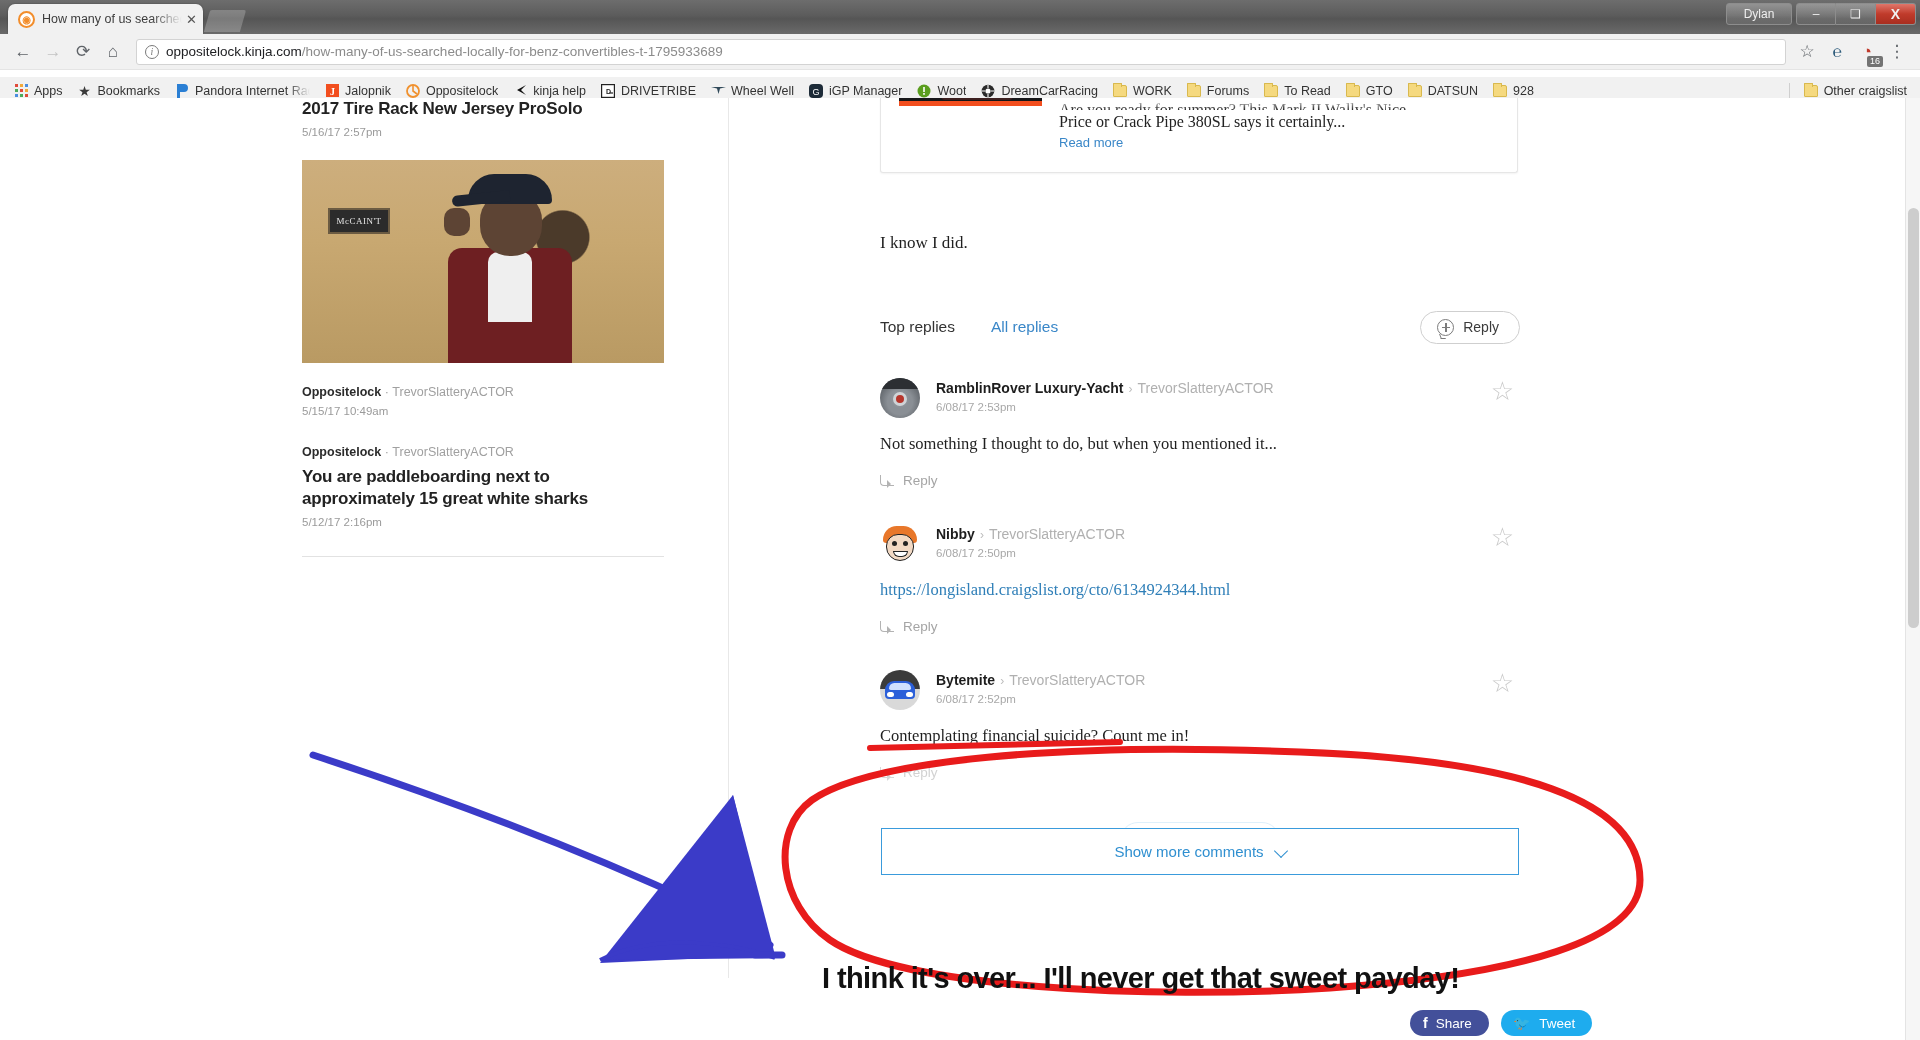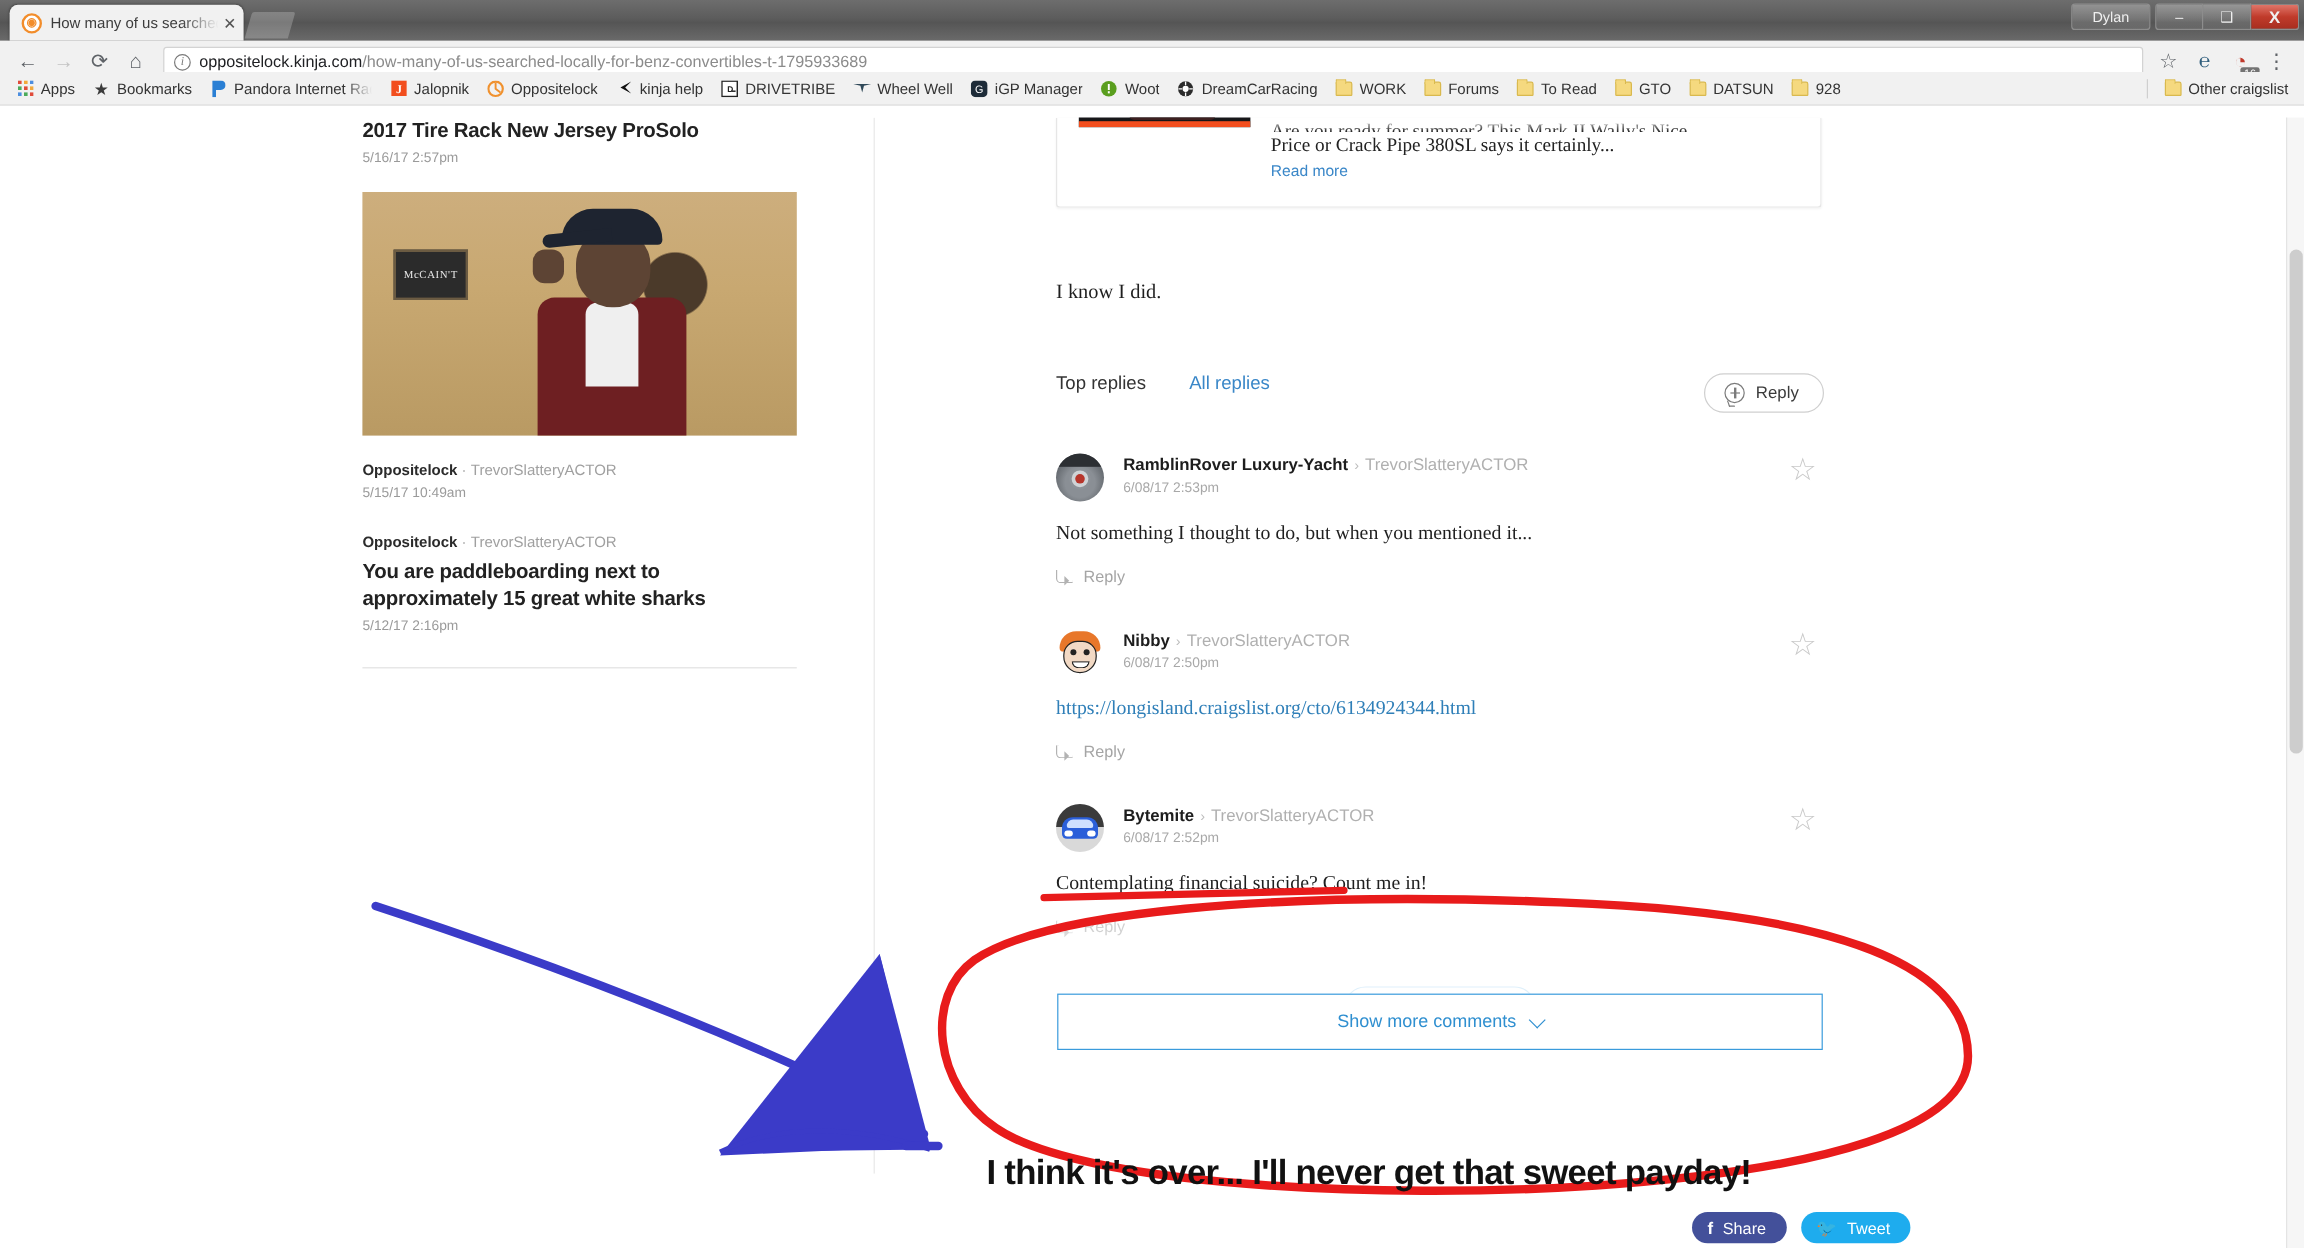--- a/index.html
+++ b/index.html
@@ -97,21 +97,21 @@
   .tb-right { display: flex; align-items: center; flex: 0 0 auto; }
   .tb-ico { width: 30px; height: 30px; display:flex;align-items:center;justify-content:center; position: relative; }
   .badge-num {
     position: absolute; right: -1px; bottom: 0px;
     background: #737373; color: #fff; font-size: 9px; line-height: 11px;
     padding: 0 3px; border-radius: 2px;
   }
 
   
   .bmbar {
-    position: absolute; left: 0; top: 60px; width: 1920px; height: 28px;
+    position: absolute; left: 0; top: 77px; width: 1920px; height: 28px;
     background: #f1f1f1; border-bottom: 1px solid #dcdcdc;
     display: flex; align-items: center; padding: 0 6px;
     font-size: 12.5px; color: #333;
   }
   .bm { display: flex; align-items: center; padding: 2px 7px; white-space: nowrap; flex: 0 0 auto; }
   .bm-ico { width: 16px; height: 16px; margin-right: 5px; flex: 0 0 16px;
             display: flex; align-items: center; justify-content: center; font-size: 11px; }
   .bm-label { max-width: 120px; overflow: hidden; text-overflow: clip; white-space: nowrap; }
   .bm.trunc .bm-label {
     -webkit-mask-image: linear-gradient(to right, #000 80%, transparent 100%);
@@ -137,21 +137,21 @@
   .story-blog .auth { font-weight: normal; color: #a0a0a0; }
 
   .meme {
     width: 362px; height: 203px; margin-top: 22px;
     background:
       radial-gradient(circle at 72% 38%, #4b3a2a 0 9%, transparent 9.5%),
       linear-gradient(to bottom, #cdae7d 0%, #c8a871 40%, #b99a63 100%);
     position: relative; overflow: hidden;
   }
   .meme-sign {
-    position: absolute; left: 26px; top: 48px; width: 62px; height: 42px;
+    position: absolute; left: 26px; top: 48px; width: 62px; height: 26px;
     background: #2b2b2b; border: 2px solid #6b5b42;
     color: #e8e8e8; font-size: 9px; letter-spacing: .5px;
     display: flex; align-items: center; justify-content: center;
     font-family: "Liberation Serif", serif;
   }
   .meme-person { position: absolute; left: 142px; top: 14px; width: 132px; height: 190px; }
   .m-cap { position:absolute; left:24px; top:0; width:84px; height:30px; background:#1e2430; border-radius: 40px 40px 6px 6px; }
   .m-cap:after{content:"";position:absolute;left:-16px;top:19px;width:58px;height:11px;background:#1e2430;border-radius:6px 0 0 6px;transform:rotate(-6deg);}
   .m-face{position:absolute;left:36px;top:18px;width:62px;height:64px;background:#5d4434;border-radius:28px 28px 30px 30px;}
   .m-body{position:absolute;left:4px;top:74px;width:124px;height:116px;background:#6e1f22;border-radius:14px 14px 0 0;}
@@ -176,21 +176,21 @@
   .embed-thumb:after{content:"";position:absolute;left:0;bottom:0;width:143px;height:5px;background:#f24e1e;}
   .embed-body { margin-left: 178px; padding-right: 20px; font-family: "Liberation Serif", serif; }
   .embed-line-clip { color: #222; font-size: 16px; line-height: 1.55; height: 12px; overflow: hidden;
                      -webkit-mask-image: linear-gradient(to bottom, transparent 0%, #000 100%);
                      mask-image: linear-gradient(to bottom, transparent 0%, #000 100%); }
   .embed-line { color: #222; font-size: 16px; line-height: 1.55; }
   .embed-readmore { color: #3a87c8; font-size: 13px; font-family: "Liberation Sans", sans-serif; }
 
   .post-body { font-family: "Liberation Serif", serif; font-size: 17px; color: #1f1f1f; margin-top: 60px; }
 
-  .replies-bar { display: flex; align-items: flex-start; margin-top: 58px; }
+  .replies-bar { display: flex; align-items: center; margin-top: 58px; }
   .rtab { font-size: 15.5px; color: #333; margin-right: 36px; }
   .rtab.active-blue { color: #3a87c8; }
   .reply-btn {
     margin-left: auto; display: flex; align-items: center; gap: 9px;
     border: 1px solid #cfcfcf; border-radius: 20px; padding: 7px 20px 7px 16px;
     font-size: 14px; color: #3b3b3b; background: #fff;
   }
   .plus-circ { width: 17px; height: 17px; border: 1.4px solid #7b7b7b; border-radius: 50%;
                position: relative; display:inline-block; }
   .plus-circ:before,.plus-circ:after{content:"";position:absolute;background:#7b7b7b;}

